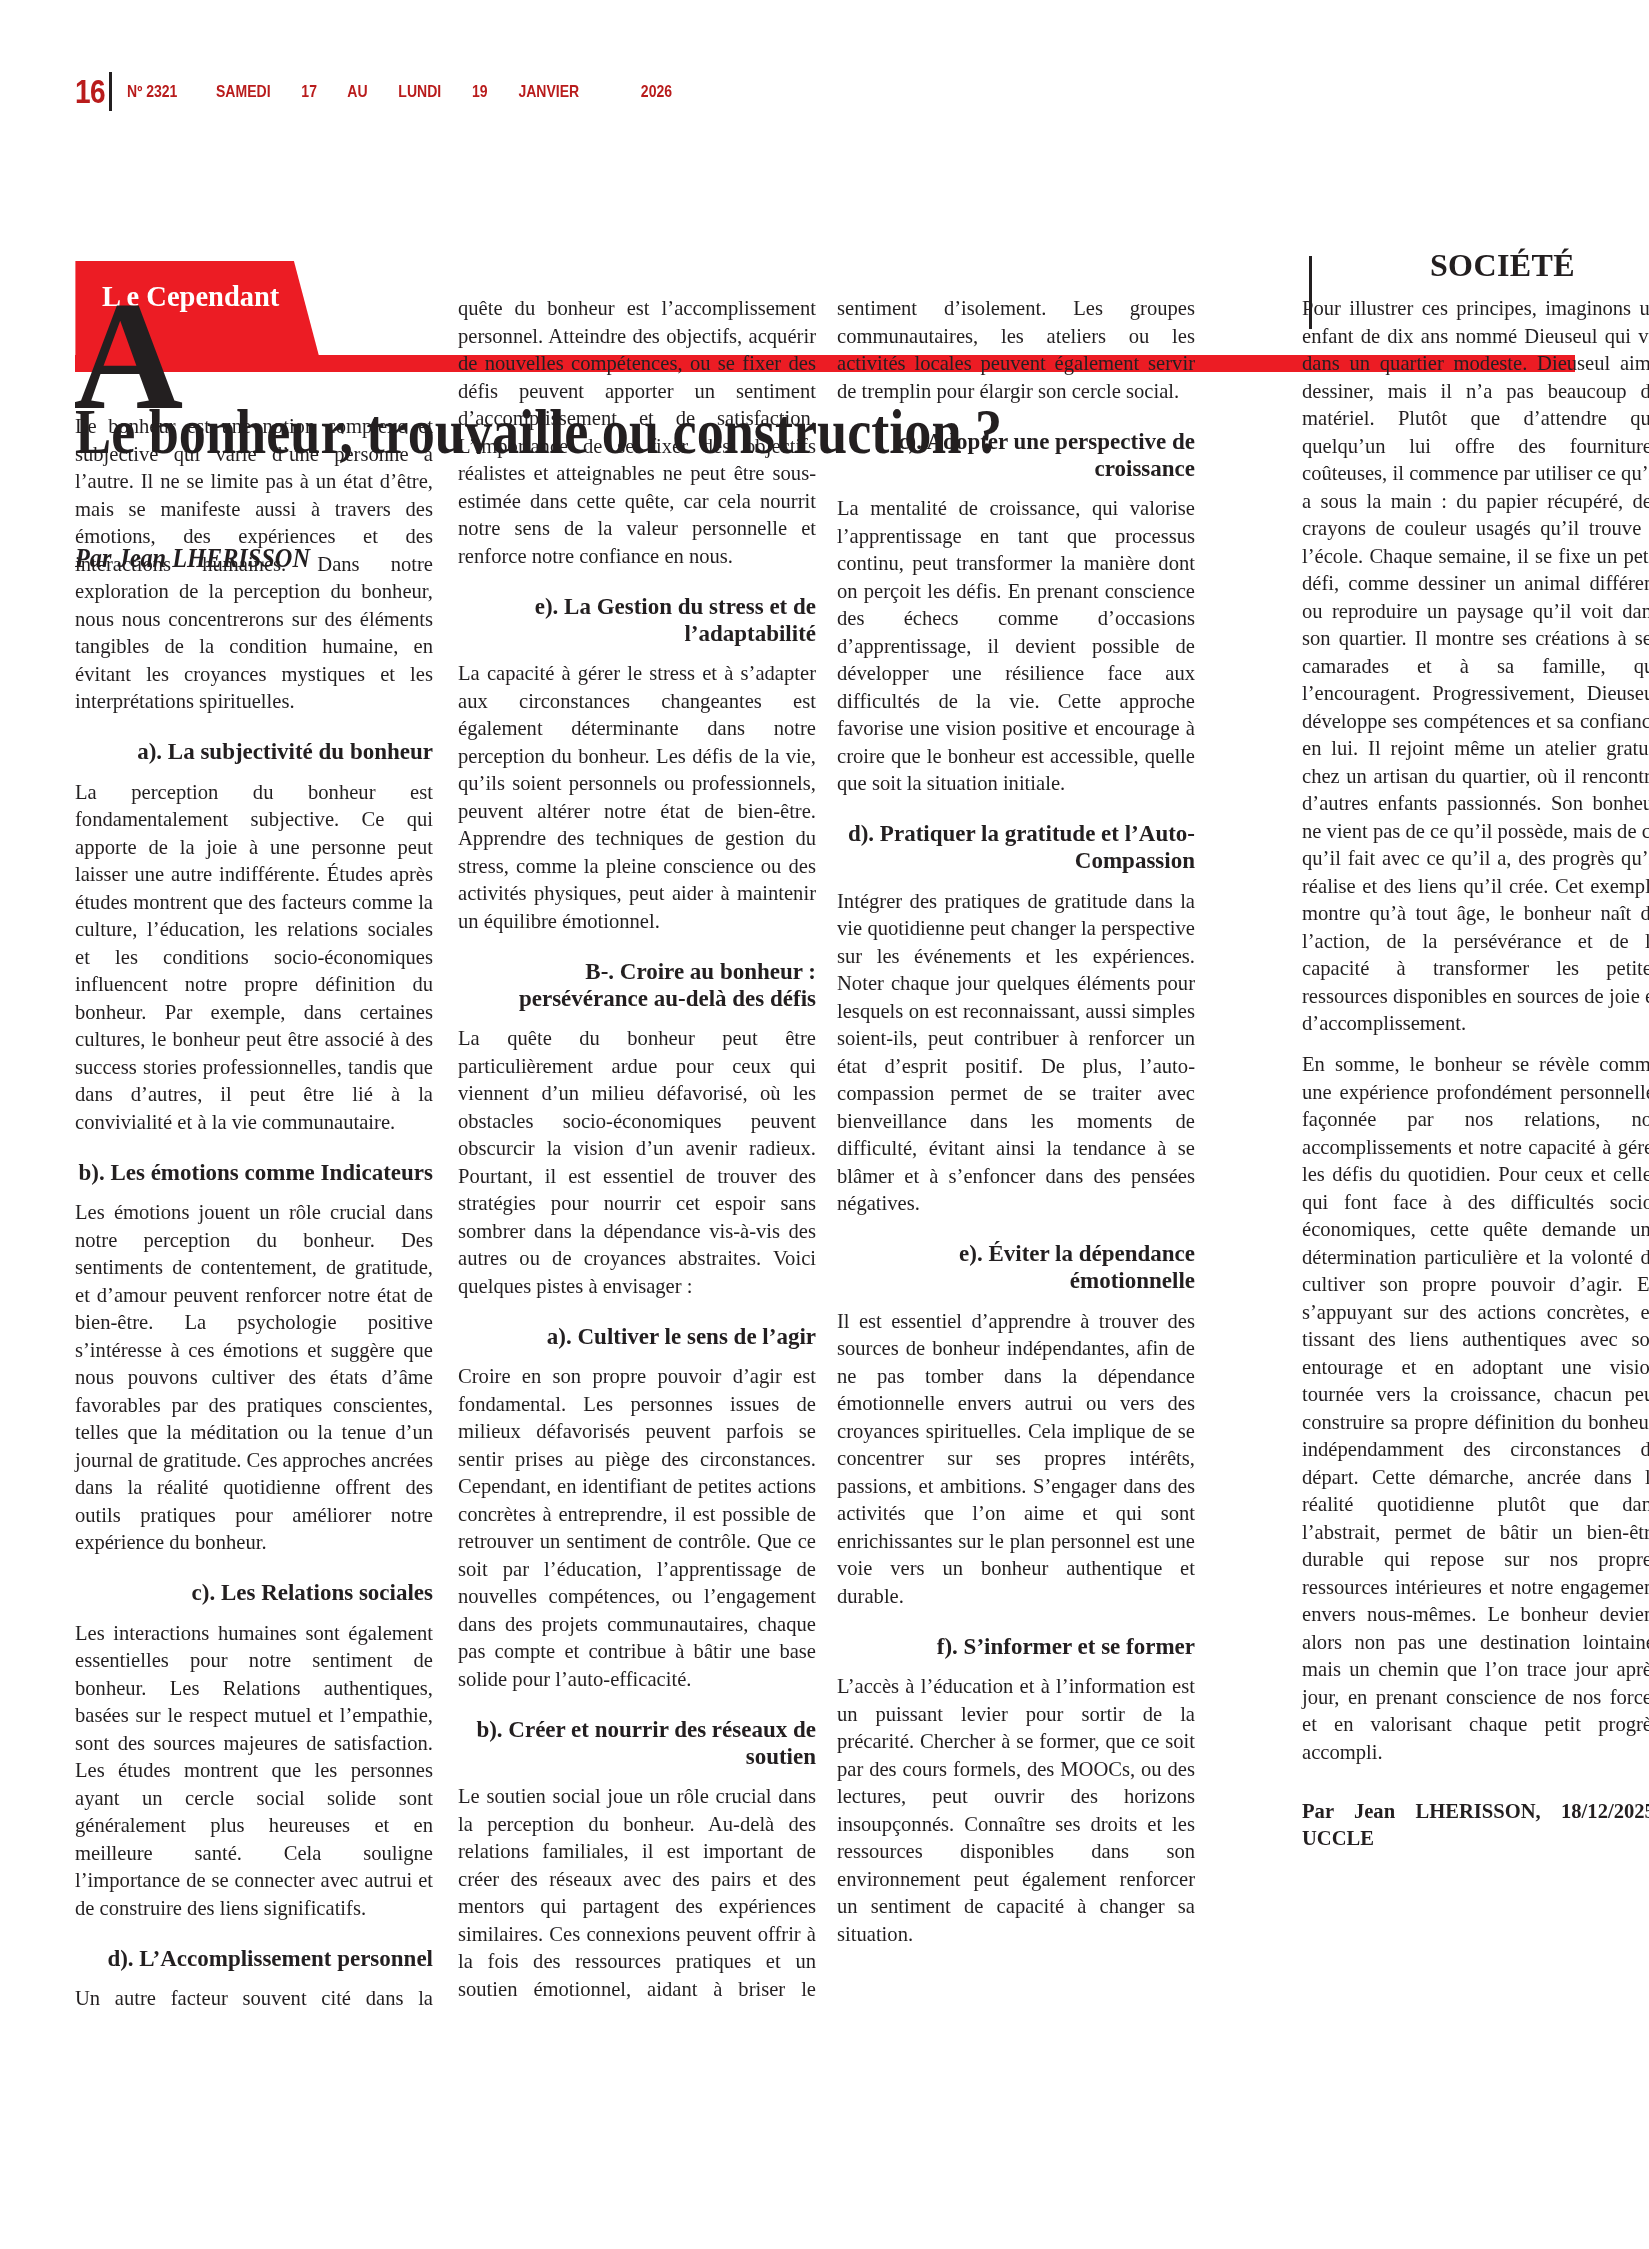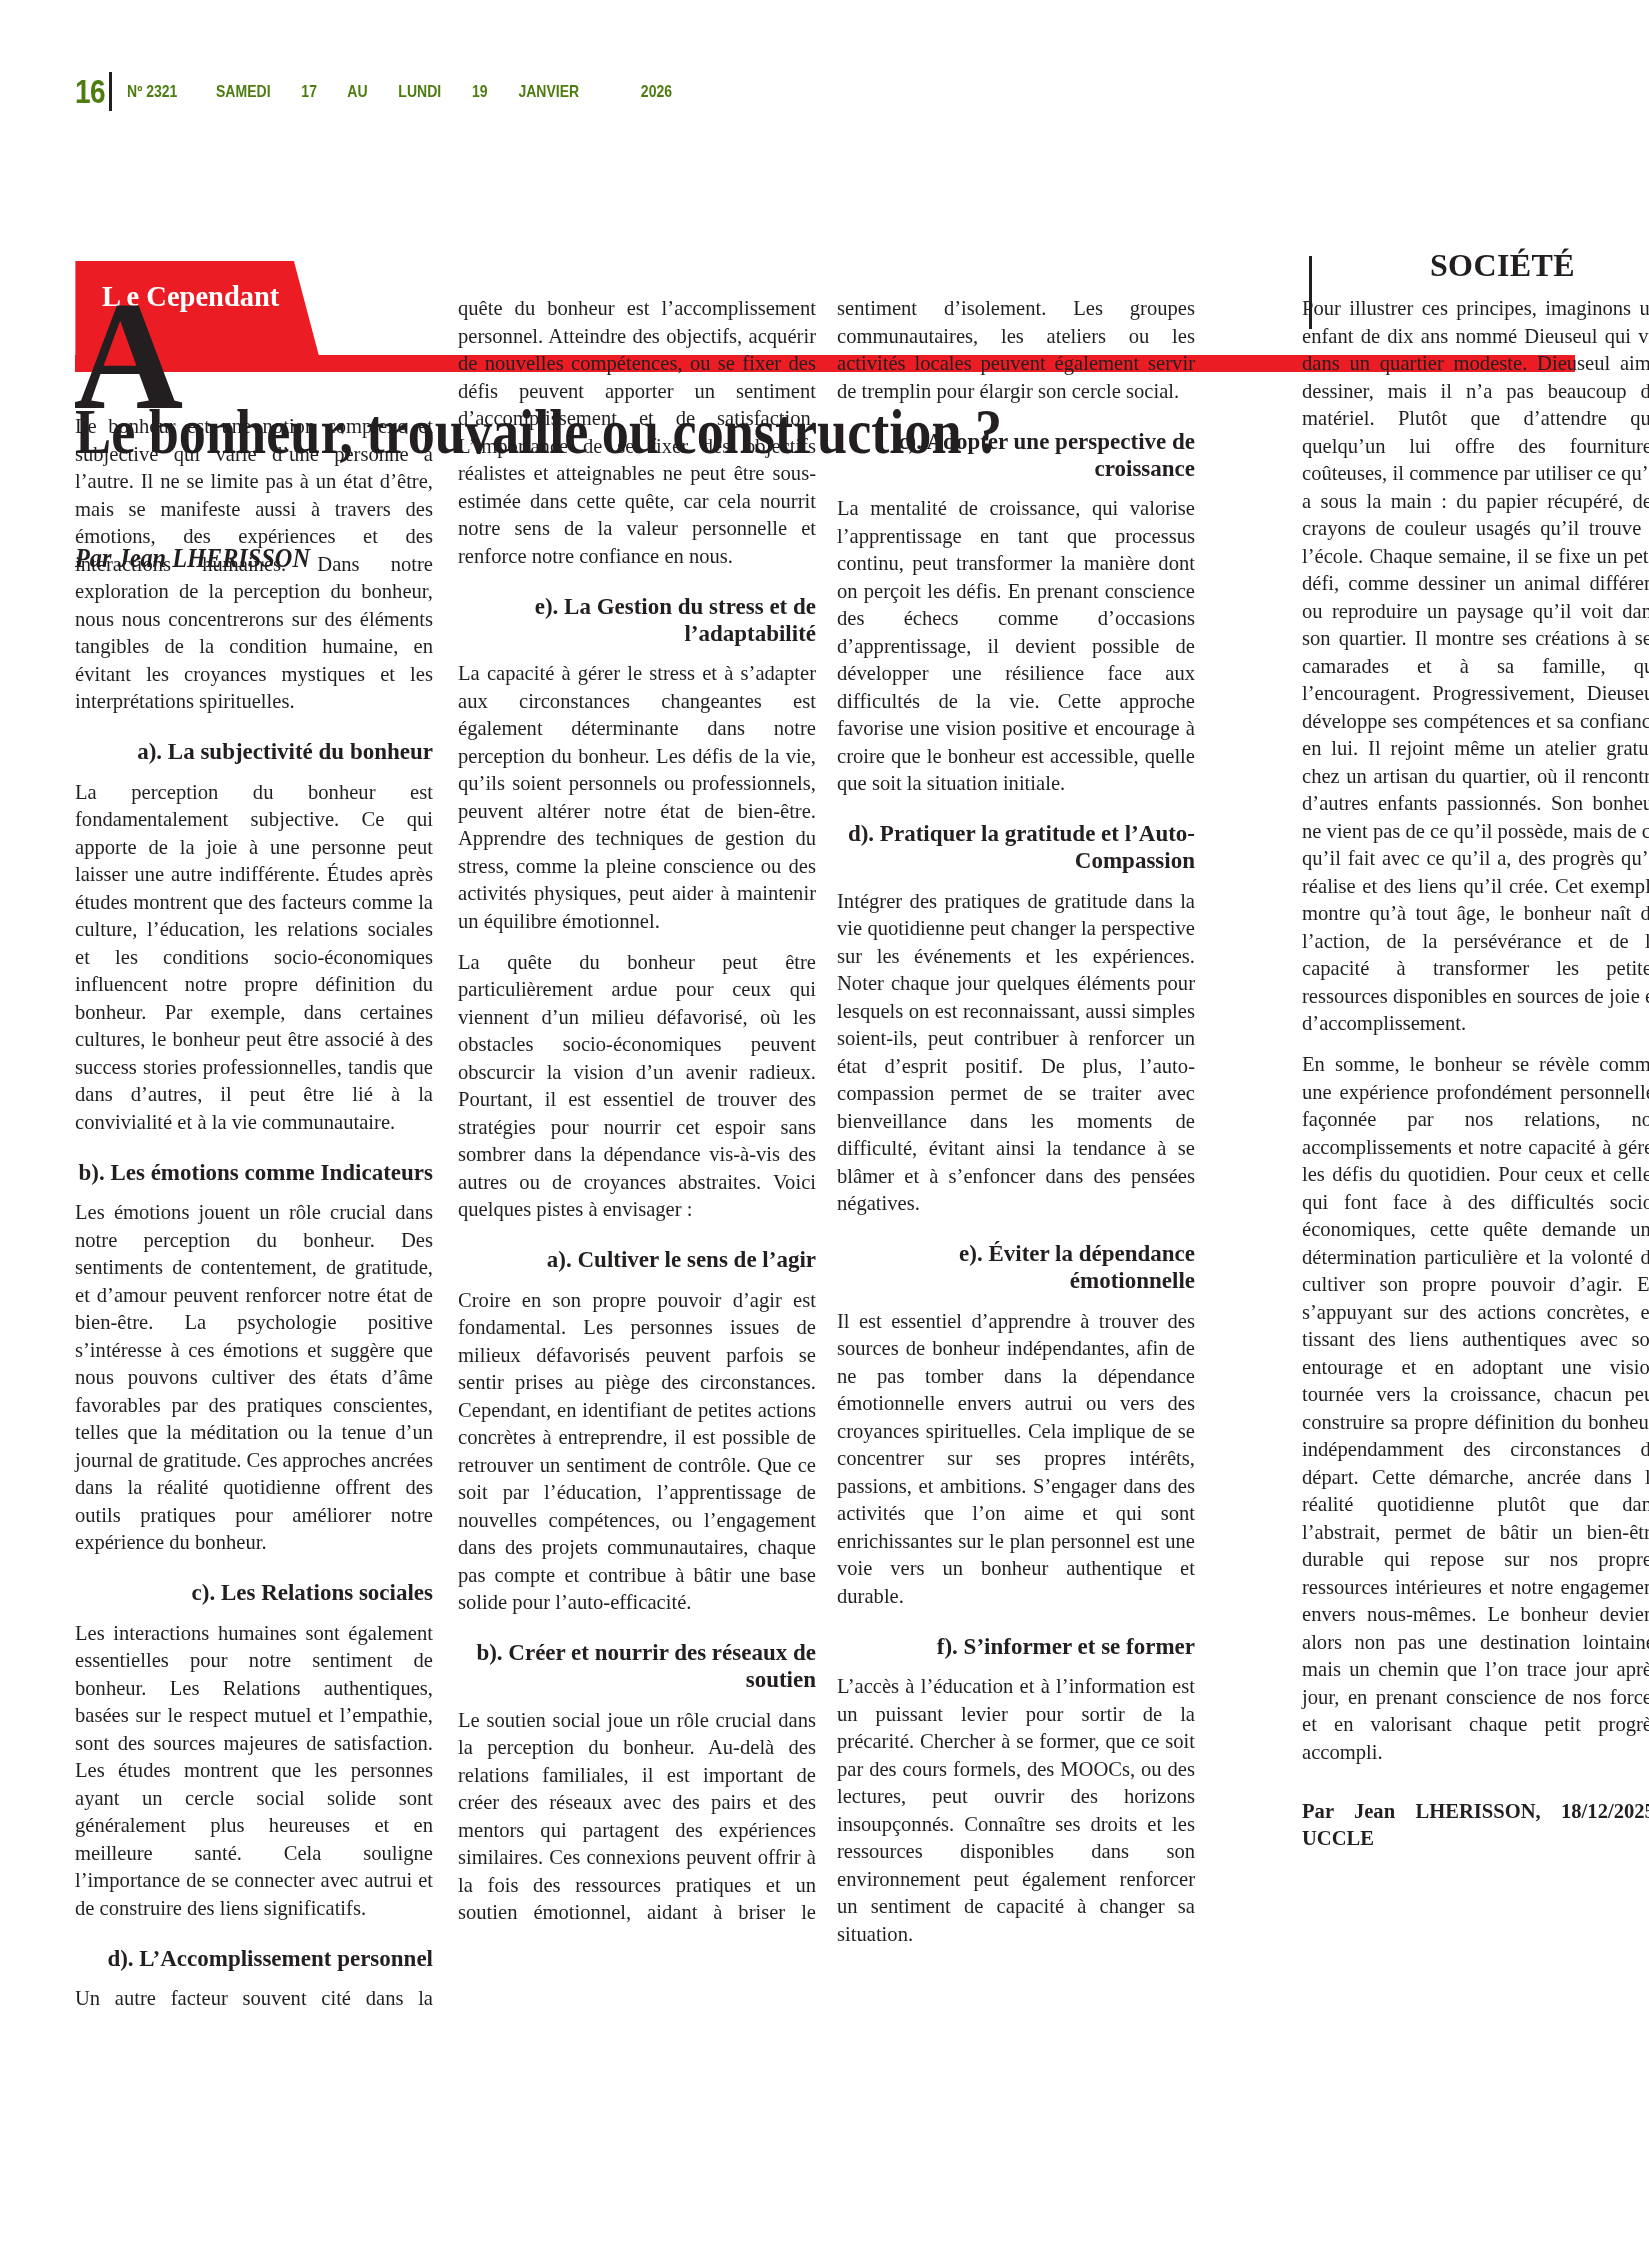--- a/index.html
+++ b/index.html
@@ -1,17 +1,17 @@
 <!DOCTYPE html>
 <html style="font-size:12px"><head>
 <meta charset="utf-8">
 <style>
   html, body { margin:0; padding:0; background:#ffffff; }
   body { width:1650px; height:2250px; position:relative; overflow:hidden; color:#231f20; font-family:"Liberation Serif","DejaVu Serif",serif; }
-  .hdr { position:absolute; top:72px; left:75px; height:39px; display:flex; align-items:center; font-family:"Liberation Sans","DejaVu Sans",sans-serif; font-weight:bold; color:#4d7c0f; }
+  .hdr { position:absolute; top:72px; left:75px; height:39px; display:flex; align-items:center; font-family:"Liberation Sans","DejaVu Sans",sans-serif; font-weight:bold; color:#b91c1c; }
   .pg { font-size:33px; letter-spacing:-0.7px; transform:scaleX(0.85); transform-origin:left; }
   .vbar { width:3px; height:39px; background:#231f20; margin-left:-1.5px; margin-right:15px; }
   .no { font-size:16.5px; transform:scaleX(0.85); transform-origin:left; margin-right:30px; }
   .date { font-size:16.5px; word-spacing:7.5px; transform:scaleX(0.85); transform-origin:left; }
   .tab { position:absolute; left:75px; top:261px; width:244px; height:110px; }
   .tab svg { position:absolute; left:0; top:0; }
   .tab-label { position:absolute; left:27px; top:20px; color:#fff; font-family:"Liberation Serif","DejaVu Serif",serif; font-weight:bold; font-size:28.5px; }
   .redline { position:absolute; left:75px; top:355px; width:1500px; height:16.5px; background:#ec1c24; }
   .sec-bar { position:absolute; left:1309px; top:256px; width:3px; height:73px; background:#231f20; }
   .sec { position:absolute; right:75px; top:247px; font-family:"Liberation Serif","DejaVu Serif",serif; font-weight:bold; font-size:32px; letter-spacing:0.4px; }
@@ -62,20 +62,21 @@
   <h3 class="mt">c). Les Relations sociales</h3>
   <p>Les interactions humaines sont également essentielles pour notre sentiment de bonheur. Les Relations authentiques, basées sur le respect mutuel et l’empathie, sont des sources majeures de satisfaction. Les études montrent que les personnes ayant un cercle social solide sont généralement plus heureuses et en meilleure santé. Cela souligne l’importance de se connecter avec autrui et de construire des liens significatifs.</p>
   <h3 class="mt">d). L’Accomplissement personnel</h3>
   <p style="text-align-last:justify">Un autre facteur souvent cité dans la</p>
 </div>
 
 <div class="col c2">
   <p>quête du bonheur est l’accomplissement personnel. Atteindre des objectifs, acquérir de nouvelles compétences, ou se fixer des défis peuvent apporter un sentiment d’accomplissement et de satisfaction. L’importance de se fixer des objectifs réalistes et atteignables ne peut être sous-estimée dans cette quête, car cela nourrit notre sens de la valeur personnelle et renforce notre confiance en nous.</p>
   <h3 class="mt">e). La Gestion du stress et de l’adaptabilité</h3>
   <p>La capacité à gérer le stress et à s’adapter aux circonstances changeantes est également déterminante dans notre perception du bonheur. Les défis de la vie, qu’ils soient personnels ou professionnels, peuvent altérer notre état de bien-être. Apprendre des techniques de gestion du stress, comme la pleine conscience ou des activités physiques, peut aider à maintenir un équilibre émotionnel.</p>
+  <h3 class="mt">B-. Croire au bonheur : persévérance au-delà des défis</h3>
   <p>La quête du bonheur peut être particulièrement ardue pour ceux qui viennent d’un milieu défavorisé, où les obstacles socio-économiques peuvent obscurcir la vision d’un avenir radieux. Pourtant, il est essentiel de trouver des stratégies pour nourrir cet espoir sans sombrer dans la dépendance vis-à-vis des autres ou de croyances abstraites. Voici quelques pistes à envisager :</p>
   <h3 class="mt">a). Cultiver le sens de l’agir</h3>
   <p>Croire en son propre pouvoir d’agir est fondamental. Les personnes issues de milieux défavorisés peuvent parfois se sentir prises au piège des circonstances. Cependant, en identifiant de petites actions concrètes à entreprendre, il est possible de retrouver un sentiment de contrôle. Que ce soit par l’éducation, l’apprentissage de nouvelles compétences, ou l’engagement dans des projets communautaires, chaque pas compte et contribue à bâtir une base solide pour l’auto-efficacité.</p>
   <h3 class="mt">b). Créer et nourrir des réseaux de soutien</h3>
   <p style="text-align-last:justify">Le soutien social joue un rôle crucial dans la perception du bonheur. Au-delà des relations familiales, il est important de créer des réseaux avec des pairs et des mentors qui partagent des expériences similaires. Ces connexions peuvent offrir à la fois des ressources pratiques et un soutien émotionnel, aidant à briser le</p>
 </div>
 
 <div class="col c3">
   <p>sentiment d’isolement. Les groupes communautaires, les ateliers ou les activités locales peuvent également servir de tremplin pour élargir son cercle social.</p>
   <h3 class="mt">c). Adopter une perspective de croissance</h3>

